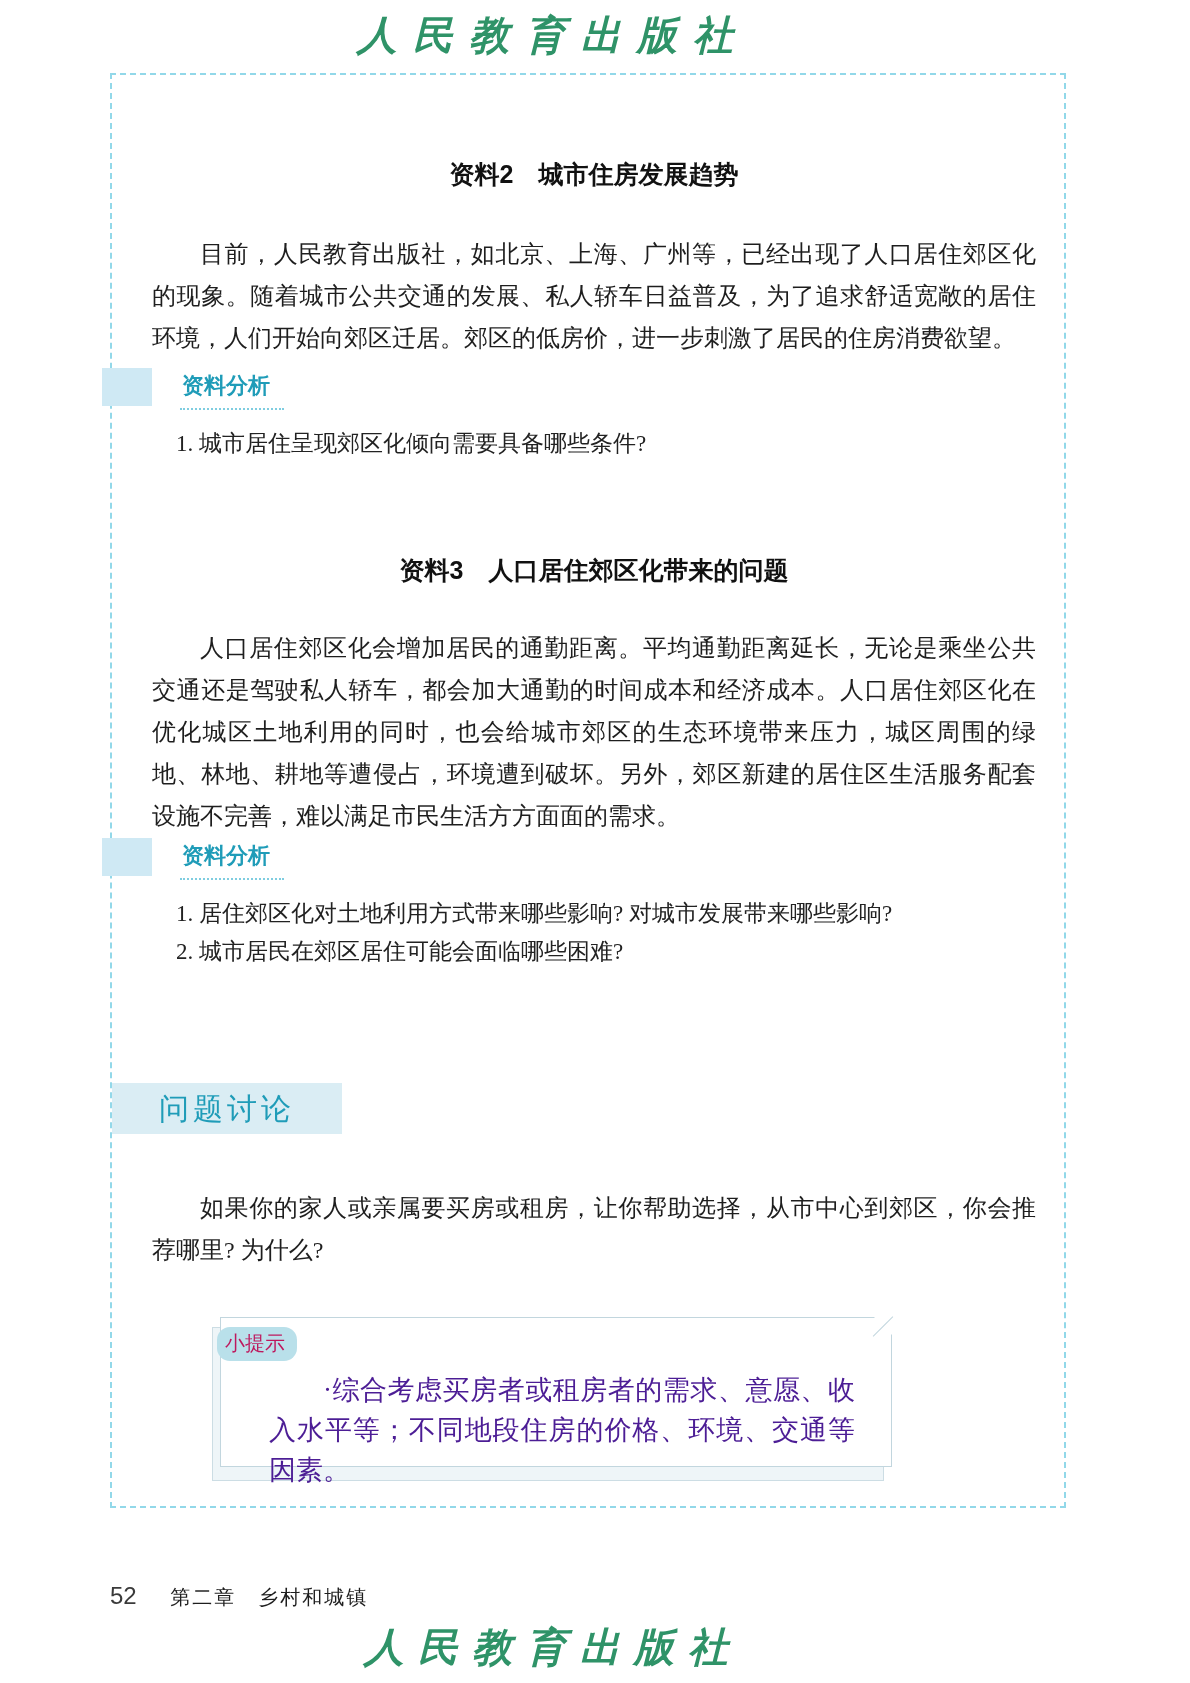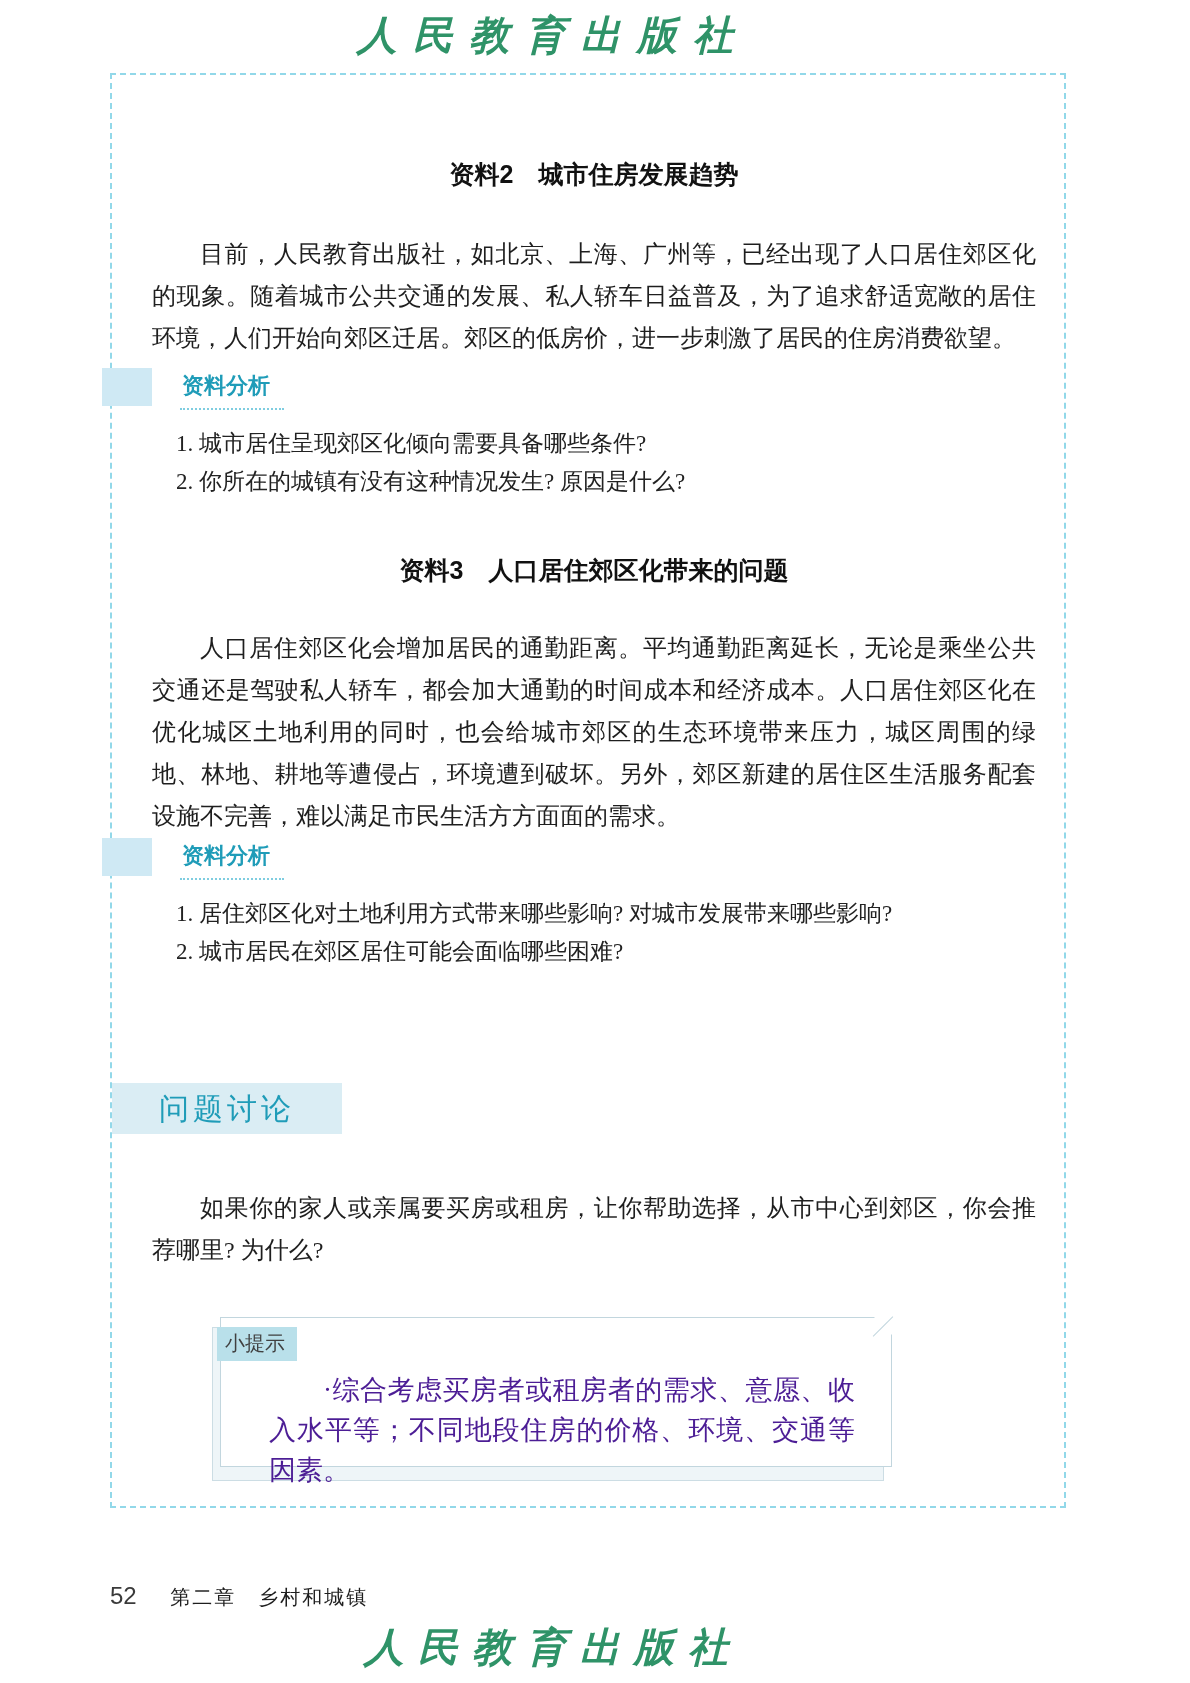--- a/index.html
+++ b/index.html
@@ -101,24 +101,25 @@
   }
   .tip-main{
     position:absolute; left:0; top:0;
     width:672px; height:150px;
     background:#ffffff;
     border:1px solid #c2d6de;
   }
   .tip-label{
     position:absolute; left:-4px; top:9px;
     background:var(--tip-label-bg);
-    color:#404040;
+    color:#be185d;
     font-family:"Liberation Sans", sans-serif;
     font-size:20px;
     padding:3px 12px 4px 8px;
+    border-radius:13px;
   }
   .fold-cover{
     position:absolute; top:-2px; right:-2px;
     width:0; height:0;
     border-top:20px solid #ffffff;
     border-left:20px solid transparent;
   }
   .fold-line{
     position:absolute; top:8px; right:-6px;
     width:28px; height:1px;
@@ -155,21 +156,20 @@
     <h2 class="sec-heading" style="top:84px">资料2　城市住房发展趋势</h2>
 
     <p class="body-para" style="top:158px">目前，人民教育出版社，如北京、上海、广州等，已经出现了人口居住郊区化的现象。随着城市公共交通的发展、私人轿车日益普及，为了追求舒适宽敞的居住环境，人们开始向郊区迁居。郊区的低房价，进一步刺激了居民的住房消费欲望。</p>
 
     <div class="analysis" style="top:296px">
       <span class="sq"></span>
       <span class="analysis-text">资料分析</span>
     </div>
 
     <p class="question" style="top:350px">1. 城市居住呈现郊区化倾向需要具备哪些条件?</p>
-    <p class="question" style="top:388px">2. 你所在的城镇有没有这种情况发生? 原因是什么?</p>
 
     <h2 class="sec-heading" style="top:480px">资料3　人口居住郊区化带来的问题</h2>
 
     <p class="body-para" style="top:552px">人口居住郊区化会增加居民的通勤距离。平均通勤距离延长，无论是乘坐公共交通还是驾驶私人轿车，都会加大通勤的时间成本和经济成本。人口居住郊区化在优化城区土地利用的同时，也会给城市郊区的生态环境带来压力，城区周围的绿地、林地、耕地等遭侵占，环境遭到破坏。另外，郊区新建的居住区生活服务配套设施不完善，难以满足市民生活方方面面的需求。</p>
 
     <div class="analysis" style="top:766px">
       <span class="sq"></span>
       <span class="analysis-text">资料分析</span>
     </div>
 

